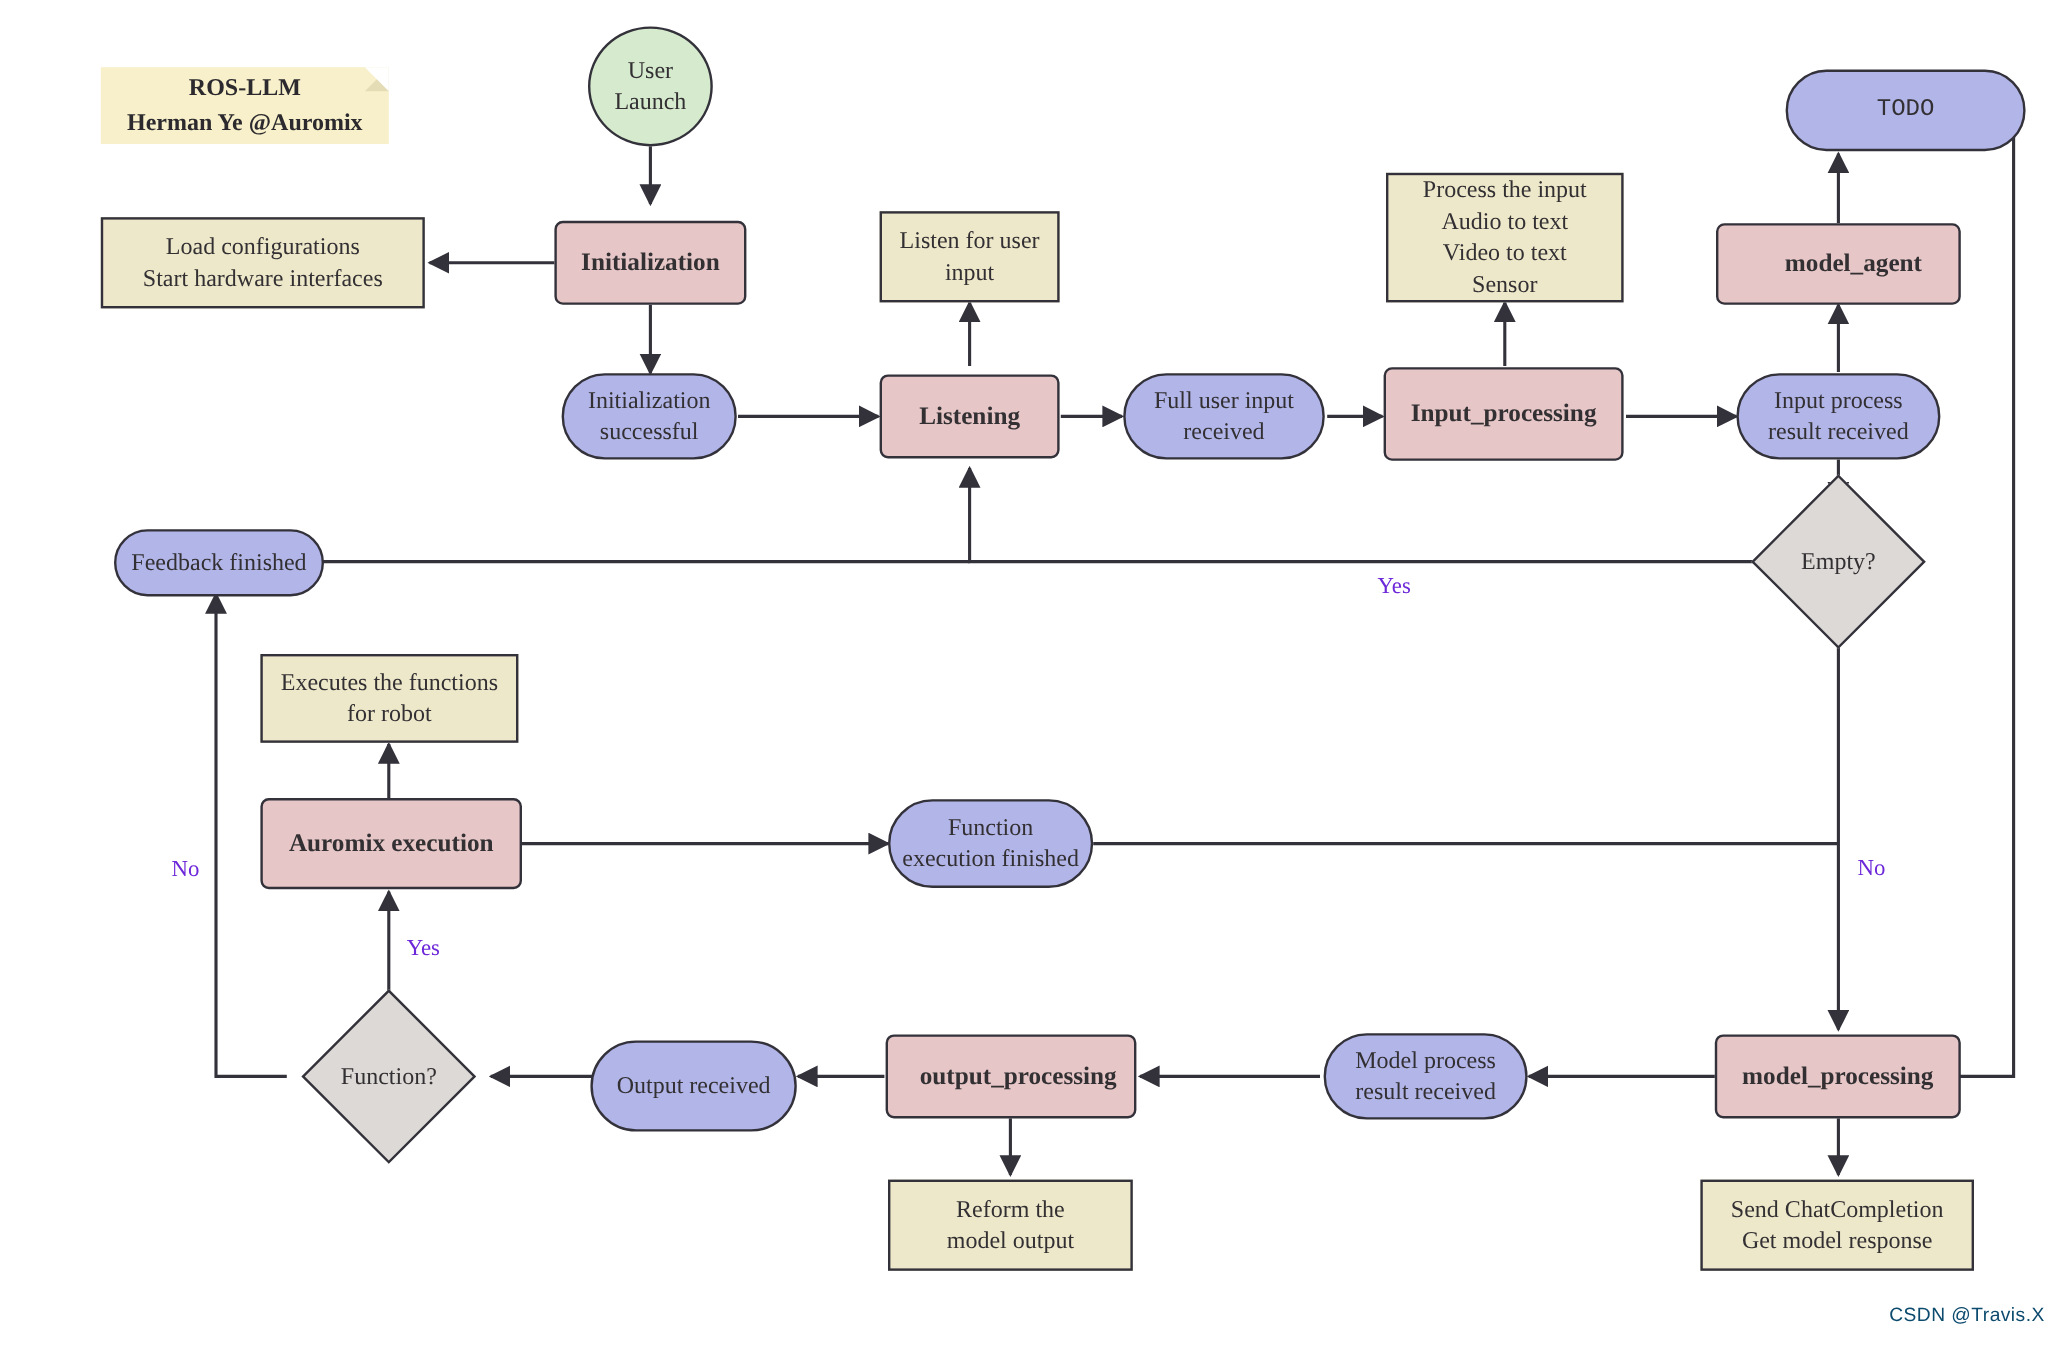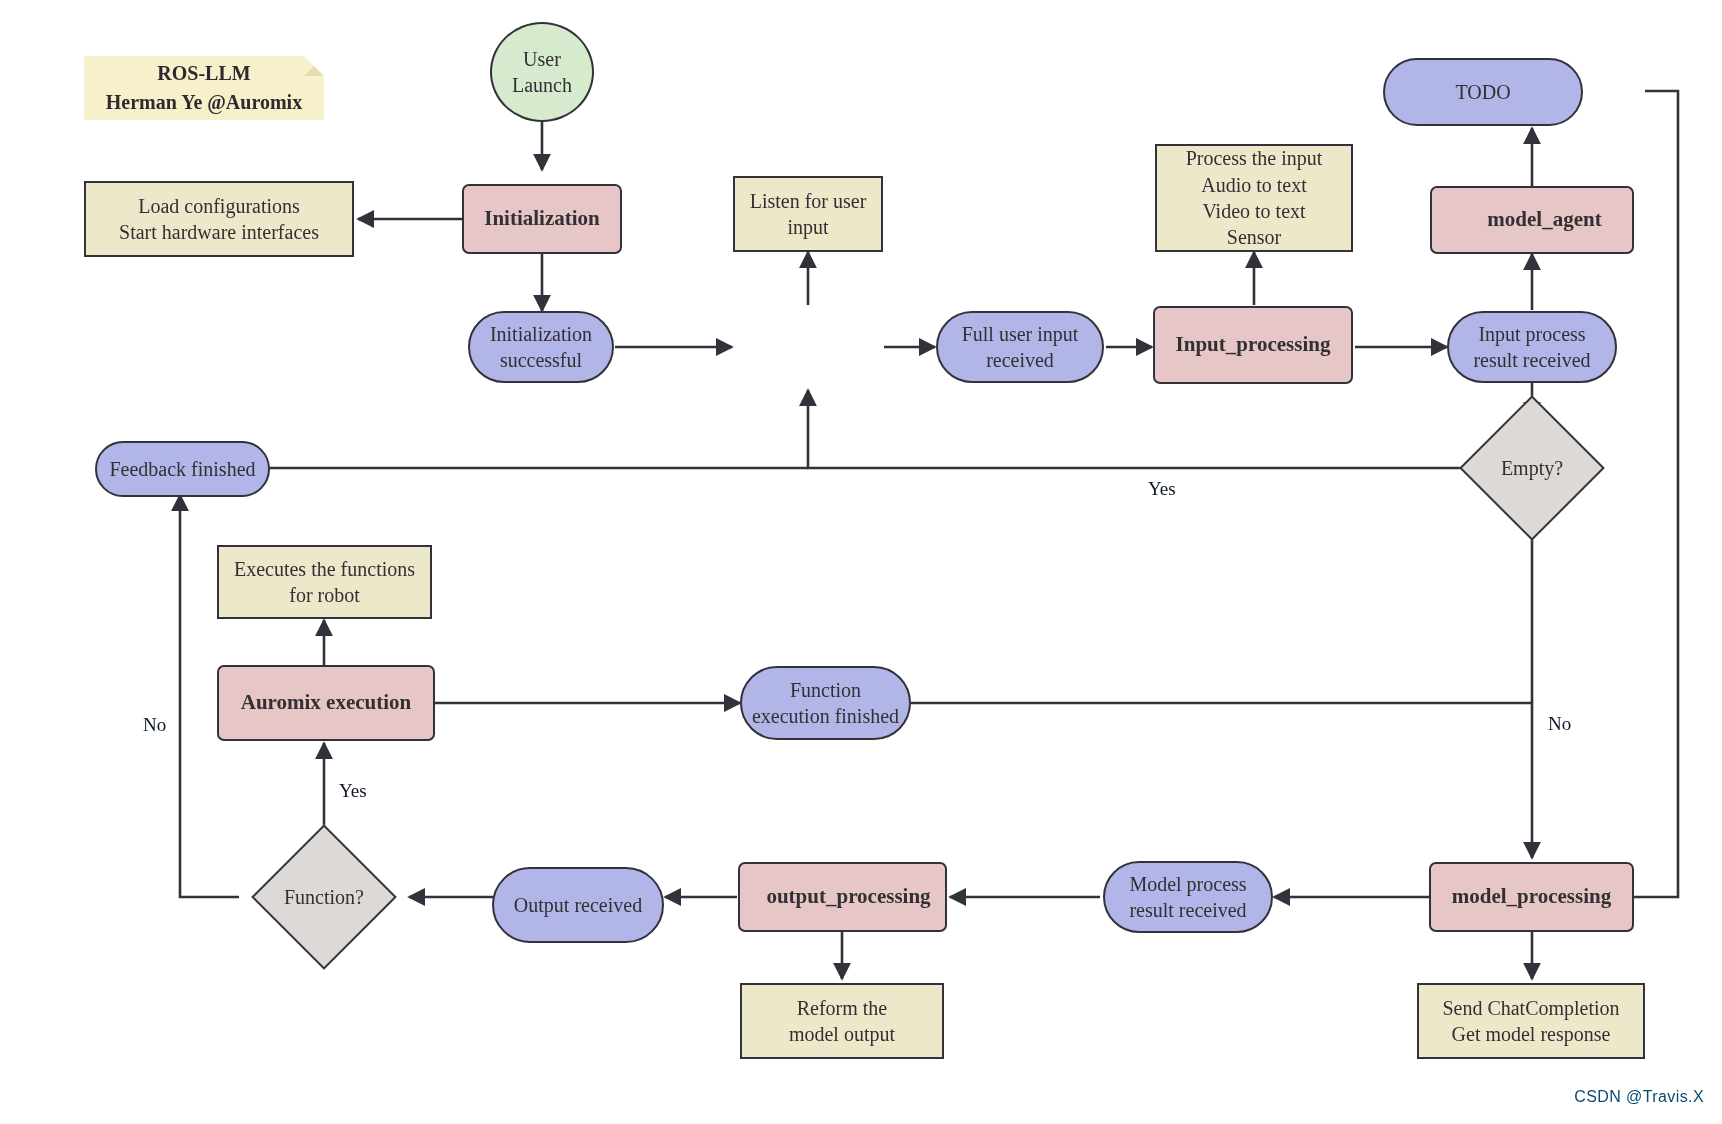--- a/index.html
+++ b/index.html
@@ -100,21 +100,21 @@
   .titlenote .fold2 {
     position: absolute;
     right: 0; top: 0;
     width: 0; height: 0;
     border-left: 20px solid transparent;
     border-bottom: 20px solid #e4dcb4;
   }
   .edge-label {
     position: absolute;
     font-size: 19px;
-    color: #0f172a;
+    color: #6d28d9;
     white-space: nowrap;
   }
   .watermark {
     position: absolute;
     right: 18px;
     bottom: 18px;
     font-family: "Liberation Sans", "DejaVu Sans", sans-serif;
     font-size: 16px;
     color: #0c4a6e;
     letter-spacing: 0.4px;
@@ -203,37 +203,38 @@
 
   <div class="node note" style="left:84px; top:181px; width:270px; height:76px;">Load configurations
 Start hardware interfaces</div>
 
   <div class="node state" style="left:468px; top:311px; width:146px; height:72px;">Initialization
 successful</div>
 
   <div class="node note" style="left:733px; top:176px; width:150px; height:76px;">Listen for user
 input</div>
 
+  <div class="node process" style="left:733px; top:312px; width:150px; height:70px;">Listening</div>
 
   <div class="node state" style="left:936px; top:311px; width:168px; height:72px;">Full user input
 received</div>
 
   <div class="node note" style="left:1155px; top:144px; width:198px; height:108px;">Process the input
 Audio to text
 Video to text
 Sensor</div>
 
   <div class="node process" style="left:1153px; top:306px; width:200px; height:78px;">Input_processing</div>
 
   <div class="node state" style="left:1447px; top:311px; width:170px; height:72px;">Input process
 result received</div>
 
   <div class="node process" style="left:1430px; top:186px; width:204px; height:68px;padding-left:25px;">model_agent</div>
 
-  <div class="node state" style="left:1383px; top:58px; width:200px; height:68px;">TODO</div>
+  <div class="node state" style="left:1488px; top:58px; width:200px; height:68px;font-family:Liberation Mono, monospace;">TODO</div>
 
   <div class="node decision" style="left:1462px; top:398px; width:140px; height:140px;">
     <span class="dshape"></span>
     <span class="dlabel">Empty?</span>
   </div>
 
   <div class="node state" style="left:95px; top:441px; width:175px; height:56px;">Feedback finished</div>
 
   <div class="node note" style="left:217px; top:545px; width:215px; height:74px;">Executes the functions
 for robot</div>

